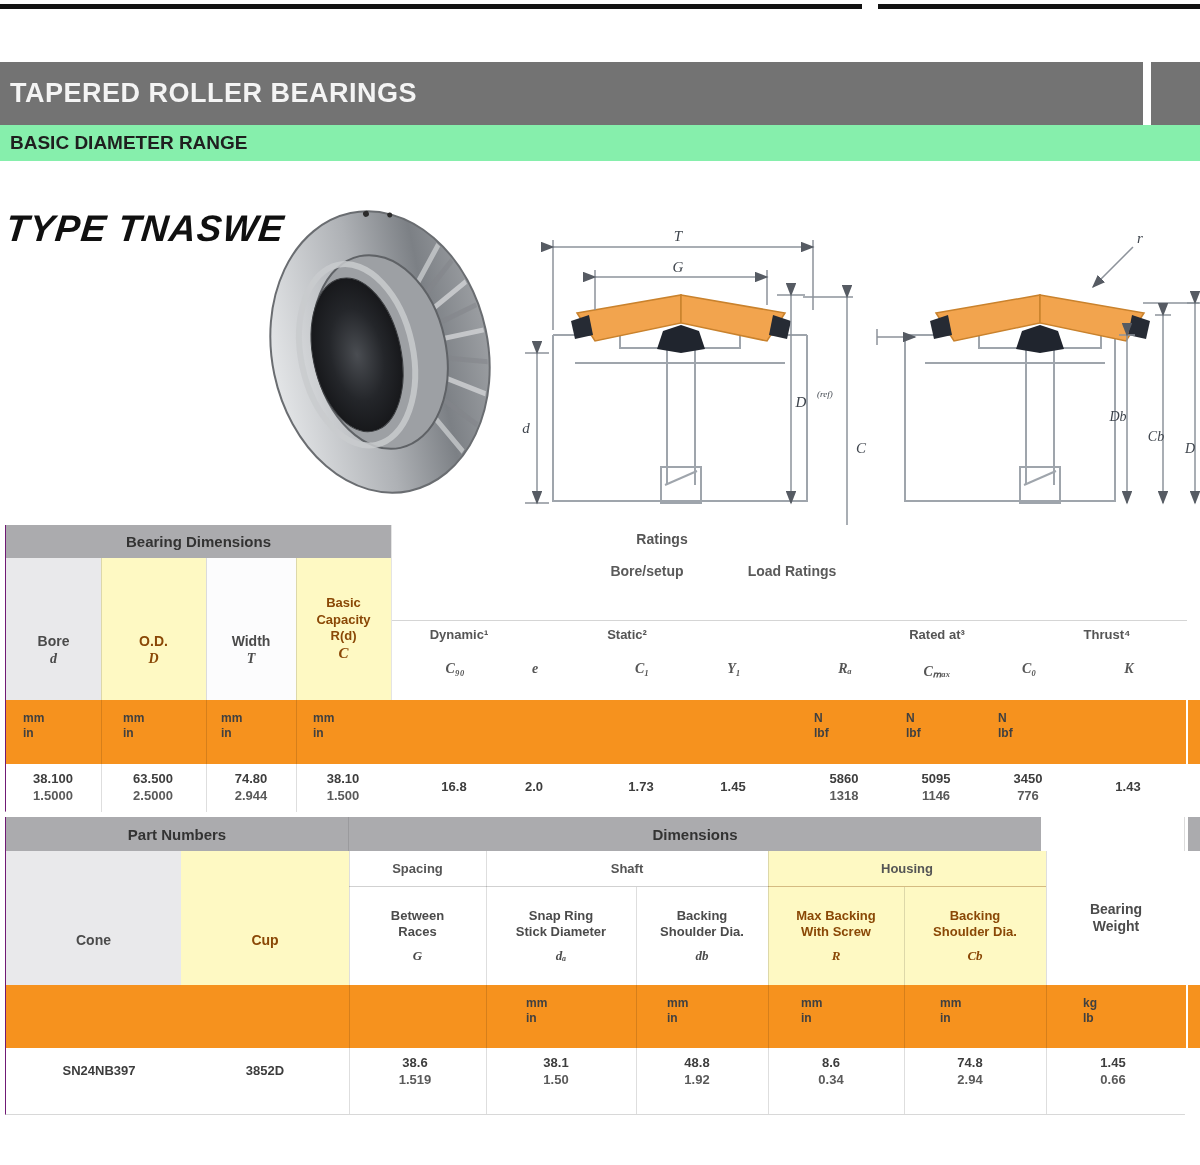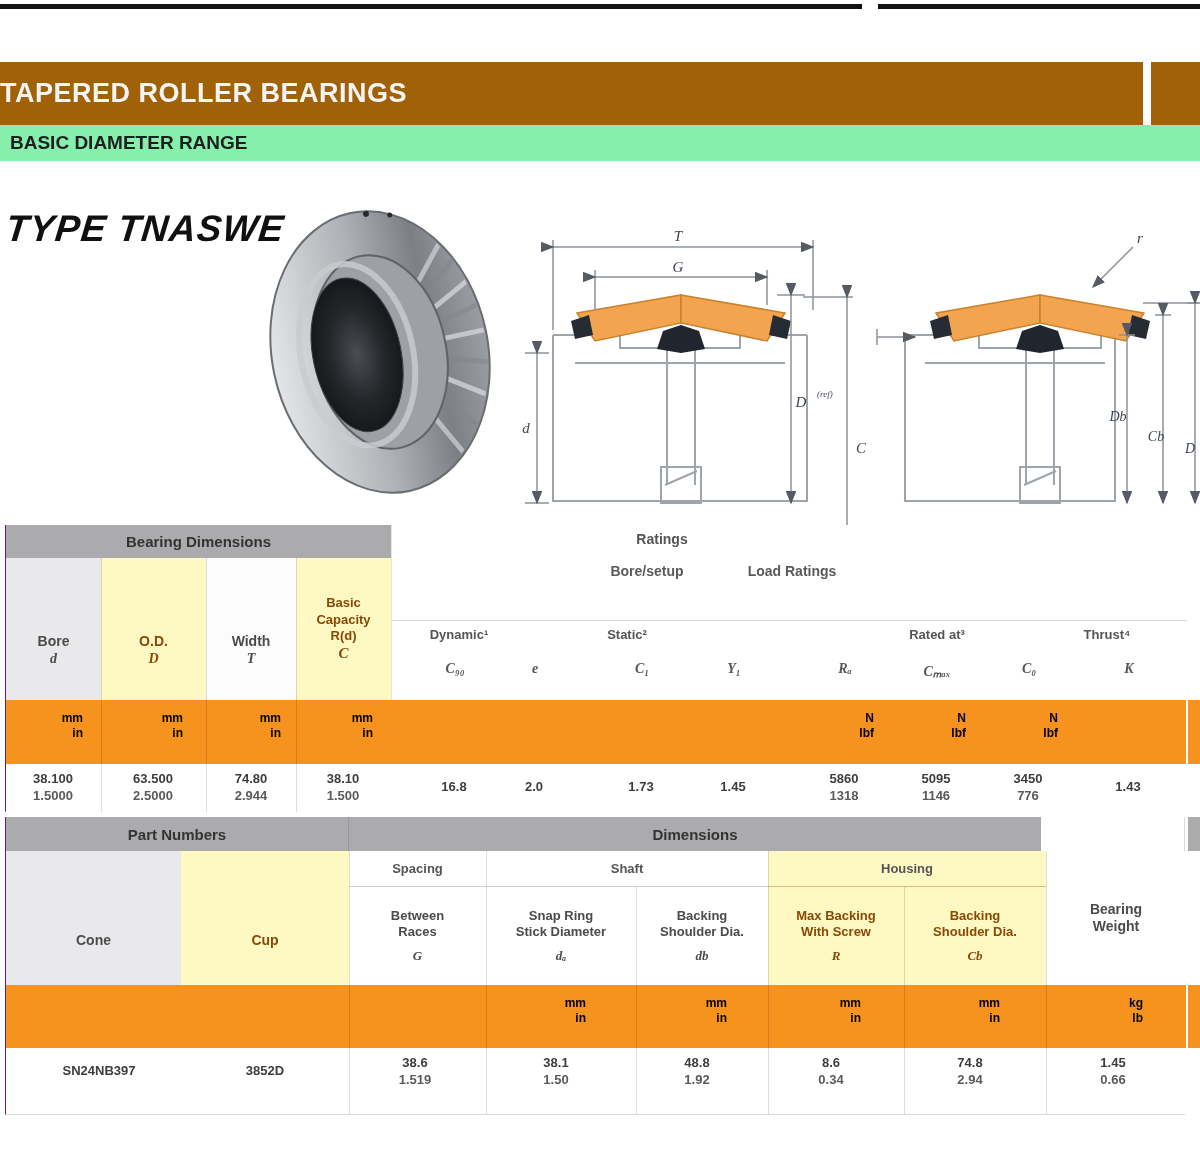--- a/index.html
+++ b/index.html
@@ -2,37 +2,37 @@
 <html><head>
 <meta charset="utf-8">
 <style>
   html,body{margin:0;padding:0;background:#fff;}
   #page{position:relative;width:1200px;height:1165px;background:#fff;overflow:hidden;
         font-family:"Liberation Sans",sans-serif;}
   .abs{position:absolute;}
   
   #topline{left:0;top:4px;width:1200px;height:5px;background:#121212;}
   #topline-gap{left:862px;top:4px;width:16px;height:5px;background:#fff;}
-  #blackbar{left:0;top:62px;width:1200px;height:63px;background:#a16207;color:#f4f4f4;
-            font-size:27px;font-weight:700;letter-spacing:.5px;line-height:63px;box-sizing:border-box;}
+  #blackbar{left:0;top:62px;width:1200px;height:63px;background:#737373;color:#f4f4f4;
+            font-size:27px;font-weight:700;letter-spacing:.5px;line-height:63px;padding-left:10px;box-sizing:border-box;}
   #blackbar-gap{left:1143px;top:62px;width:8px;height:63px;background:#fff;}
   #graybar{left:0;top:125px;width:1200px;height:36px;background:#86efac;color:#1f1f1f;
            font-size:19px;font-weight:700;line-height:36px;padding-left:10px;box-sizing:border-box;}
   #type-title{left:6px;top:208px;font-size:37px;font-weight:800;font-style:italic;color:#101010;
               transform:skewX(-6deg);letter-spacing:1px;}
   
   .t-wrap{border-left:1px solid #701a75;border-bottom:1px solid #d8d8d8;box-sizing:border-box;background:#fff;}
   .gbar{background:#ABABAE;color:#333;font-weight:700;font-size:15px;display:flex;align-items:center;justify-content:center;}
   .hcell{display:flex;flex-direction:column;align-items:center;justify-content:center;text-align:center;
          font-size:14px;font-weight:700;color:#4b4b4b;line-height:1.25;box-sizing:border-box;}
   .hcell .sym, .sym{font-family:"Liberation Serif",serif;font-style:italic;font-weight:700;}
   .org{background:#fef9c3;}
   .org .lbl,.org .sym,.dkorg{color:#8a4806;}
   .band{background:#F6921E;}
-  .unit{position:absolute;top:11px;text-align:right;font-size:12px;font-weight:700;color:#000000;line-height:1.25;width:60px;}
+  .unit{position:absolute;top:11px;text-align:left;font-size:12px;font-weight:700;color:#404040;line-height:1.25;width:60px;}
   .dcell{position:absolute;top:7px;width:110px;text-align:center;font-size:13px;font-weight:700;color:#3d3d3d;line-height:1.3;}
   .dcell .l2{color:#5a5a5a;font-weight:700;}
   .mid{top:15px;}
   .rt-title{position:absolute;text-align:center;font-size:14px;font-weight:700;color:#555;}
   .vline{position:absolute;width:1px;background:rgba(0,0,0,.13);}
   .subbar{border-bottom:1px solid rgba(0,0,0,.18);display:flex;align-items:center;justify-content:center;
           font-size:13px;font-weight:700;color:#555;box-sizing:border-box;}
   svg text{font-family:"Liberation Serif",serif;font-style:italic;fill:#3f454d;}
 </style>
 </head>

